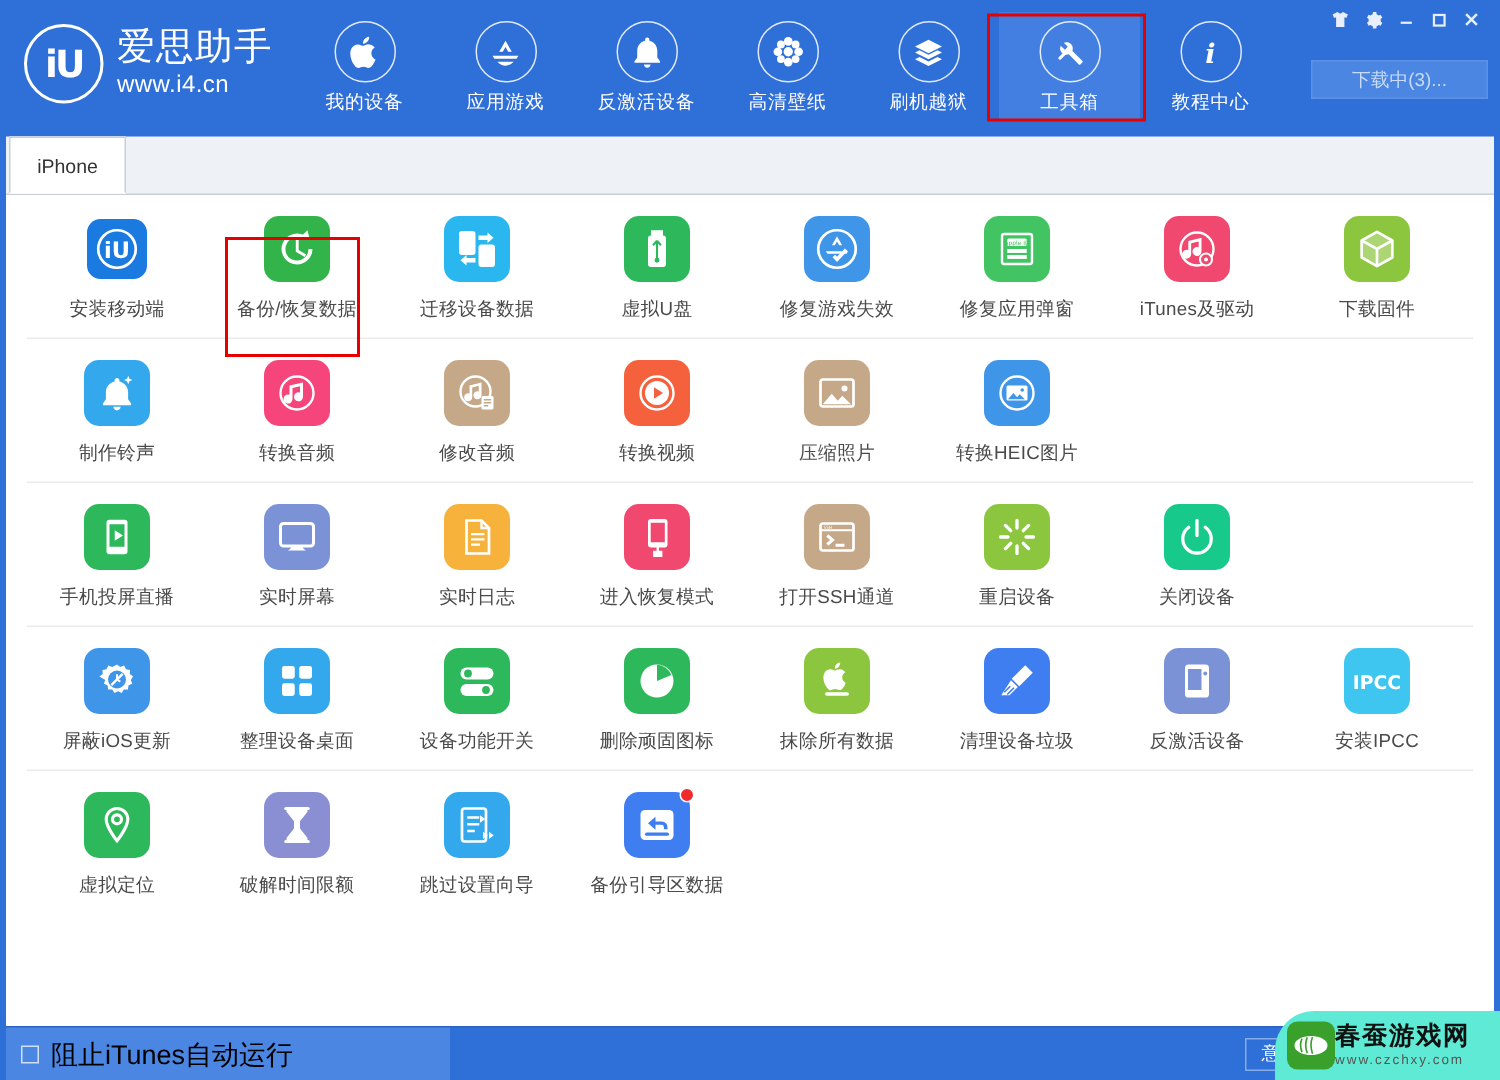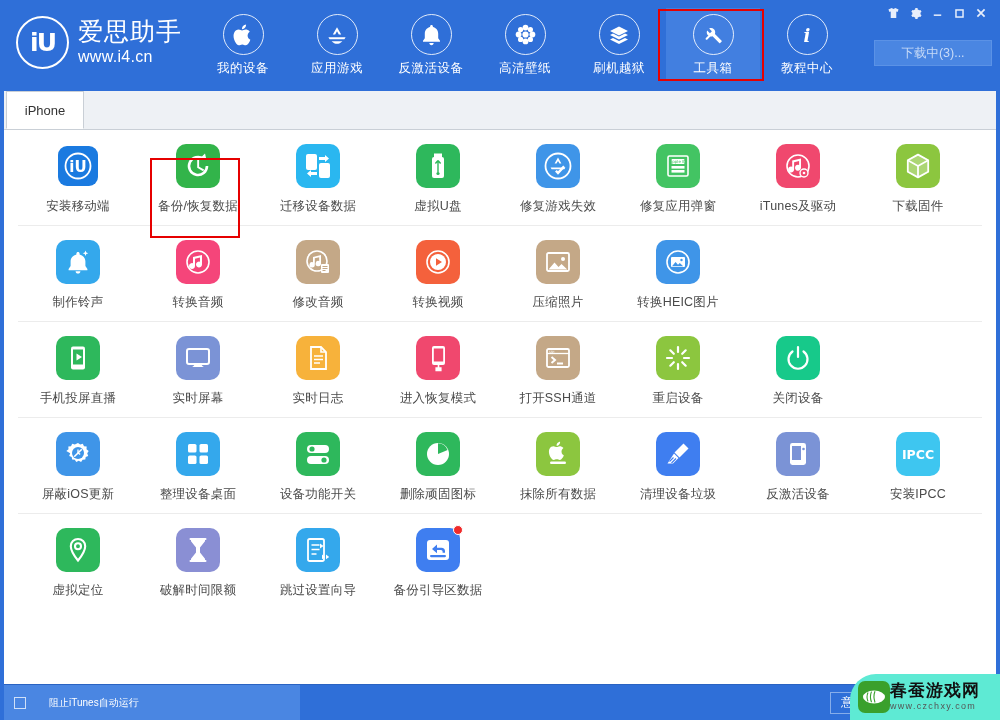--- a/index.html
+++ b/index.html
@@ -164,21 +164,21 @@
   .foot-left {
     width:300px; height:100%;
     background:#4a86e2;
     display:flex; align-items:center;
     padding-left:14px; gap:8px;
   }
   .chk {
     width:12px; height:12px;
     border:1px solid #cfe0f8; background:#4a86e2;
   }
-  .foot-left span { color:#ffffff; font-size:10px;margin-left:15px; }
+  .foot-left span { color:#000000; font-size:18px; }
   .foot-right {
     margin-left:auto;
     display:flex; align-items:center; gap:8px;
     padding-right:10px;
   }
   .foot-btn {
     height:22px; padding:0 10px;
     border:1px solid #86adea;
     color:#fff; font-size:12px;
     display:flex; align-items:center; justify-content:center;

